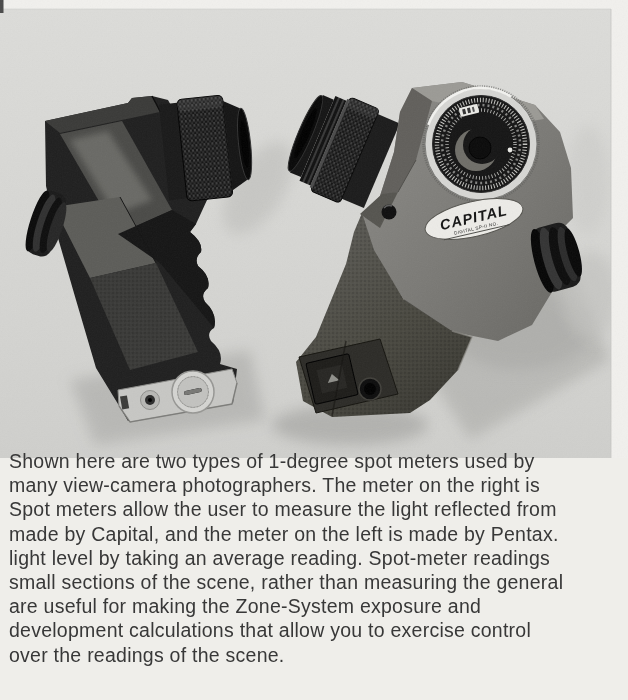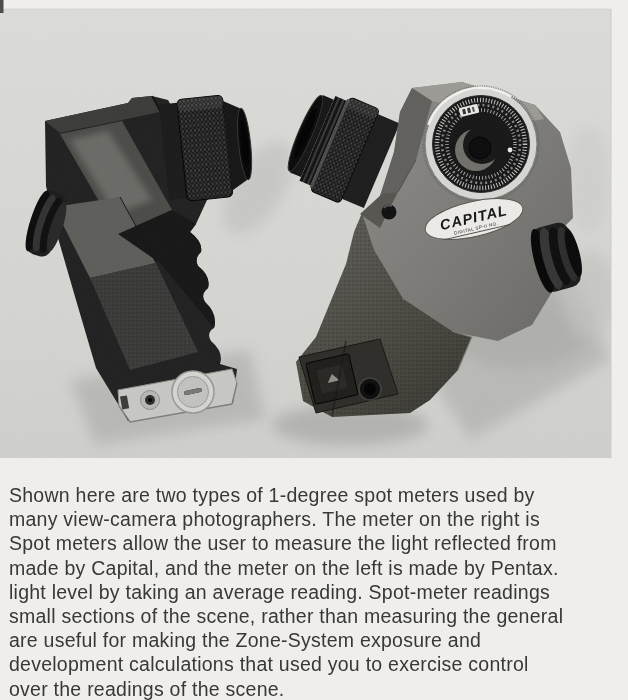--- a/index.html
+++ b/index.html
@@ -7,21 +7,21 @@
     width:628px;height:700px;
     background:#efeeea;
     font-family:"Liberation Sans", sans-serif;
     overflow:hidden;
     position:relative;
   }
   .photo-wrap{
     position:absolute;left:0;top:0;width:628px;height:458px;
   }
   .caption{
-    position:absolute;left:9px;top:483px;width:608px;
+    position:absolute;left:9px;top:449px;width:608px;
     color:#383838;
     font-size:19.5px;
     line-height:24.2px;
     letter-spacing:.25px;
     font-weight:400;
   }
   .caption .cap-line{white-space:nowrap;}
 </style>
 </head>
 <body>
@@ -231,15 +231,15 @@
 </div>
 
 <div class="caption">
   <div class="cap-line">Shown here are two types of 1-degree spot meters used by</div>
   <div class="cap-line">many view-camera photographers. The meter on the right is</div>
   <div class="cap-line">Spot meters allow the user to measure the light reflected from</div>
   <div class="cap-line">made by Capital, and the meter on the left is made by Pentax.</div>
   <div class="cap-line">light level by taking an average reading. Spot-meter readings</div>
   <div class="cap-line">small sections of the scene, rather than measuring the general</div>
   <div class="cap-line">are useful for making the Zone-System exposure and</div>
-  <div class="cap-line">development calculations that used you to exercise control</div>
+  <div class="cap-line">development calculations that allow you to exercise control</div>
   <div class="cap-line">over the readings of the scene.</div>
 </div>
 
 </body></html>

